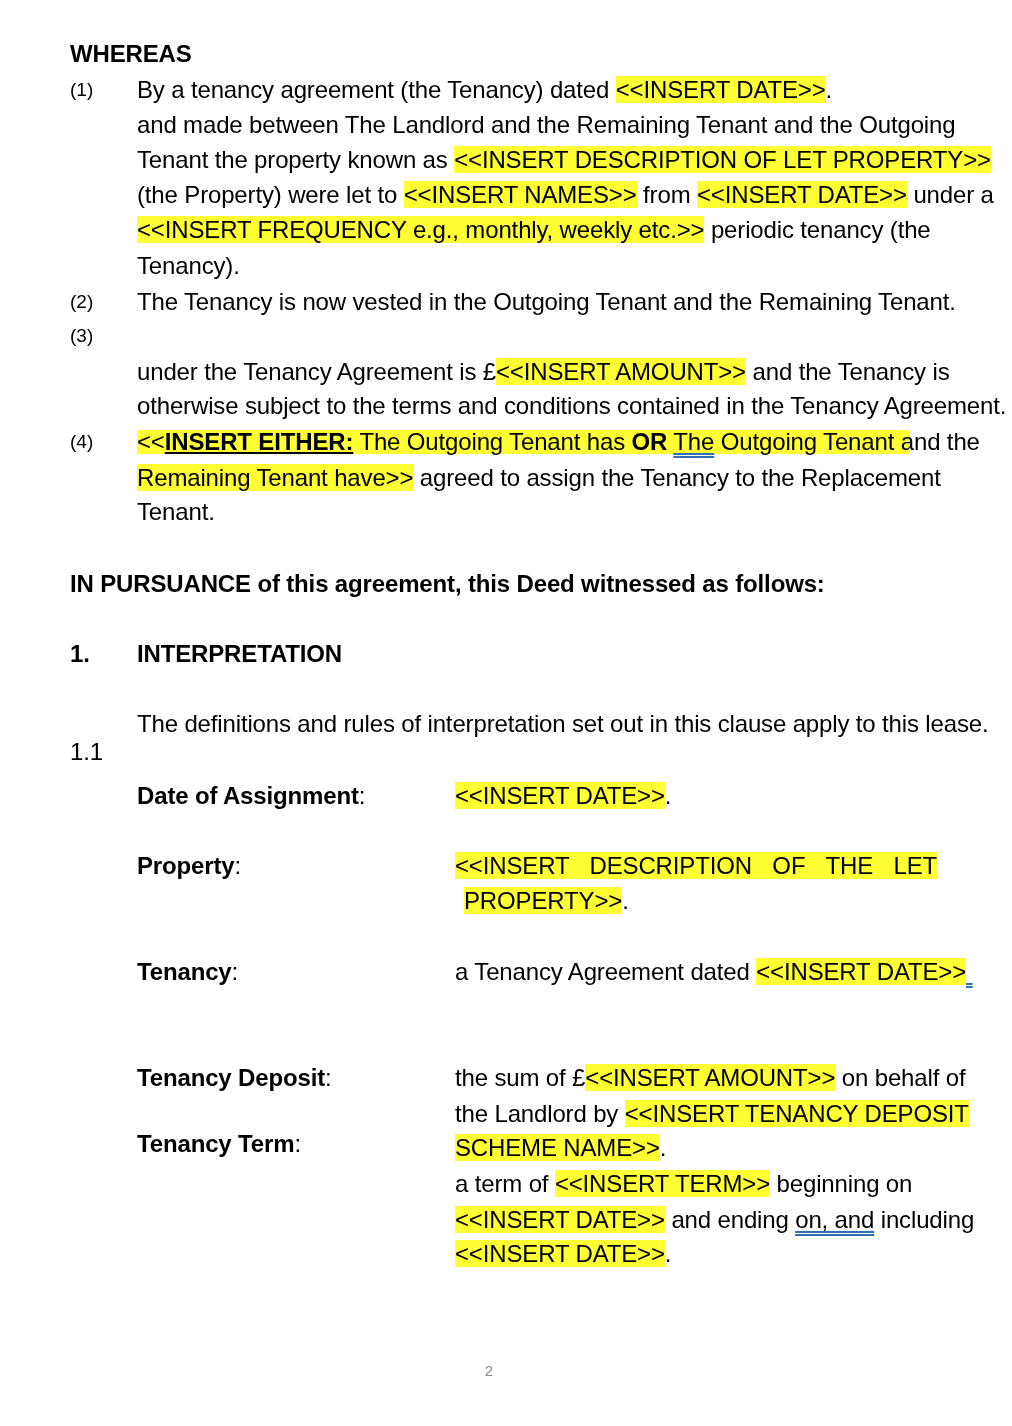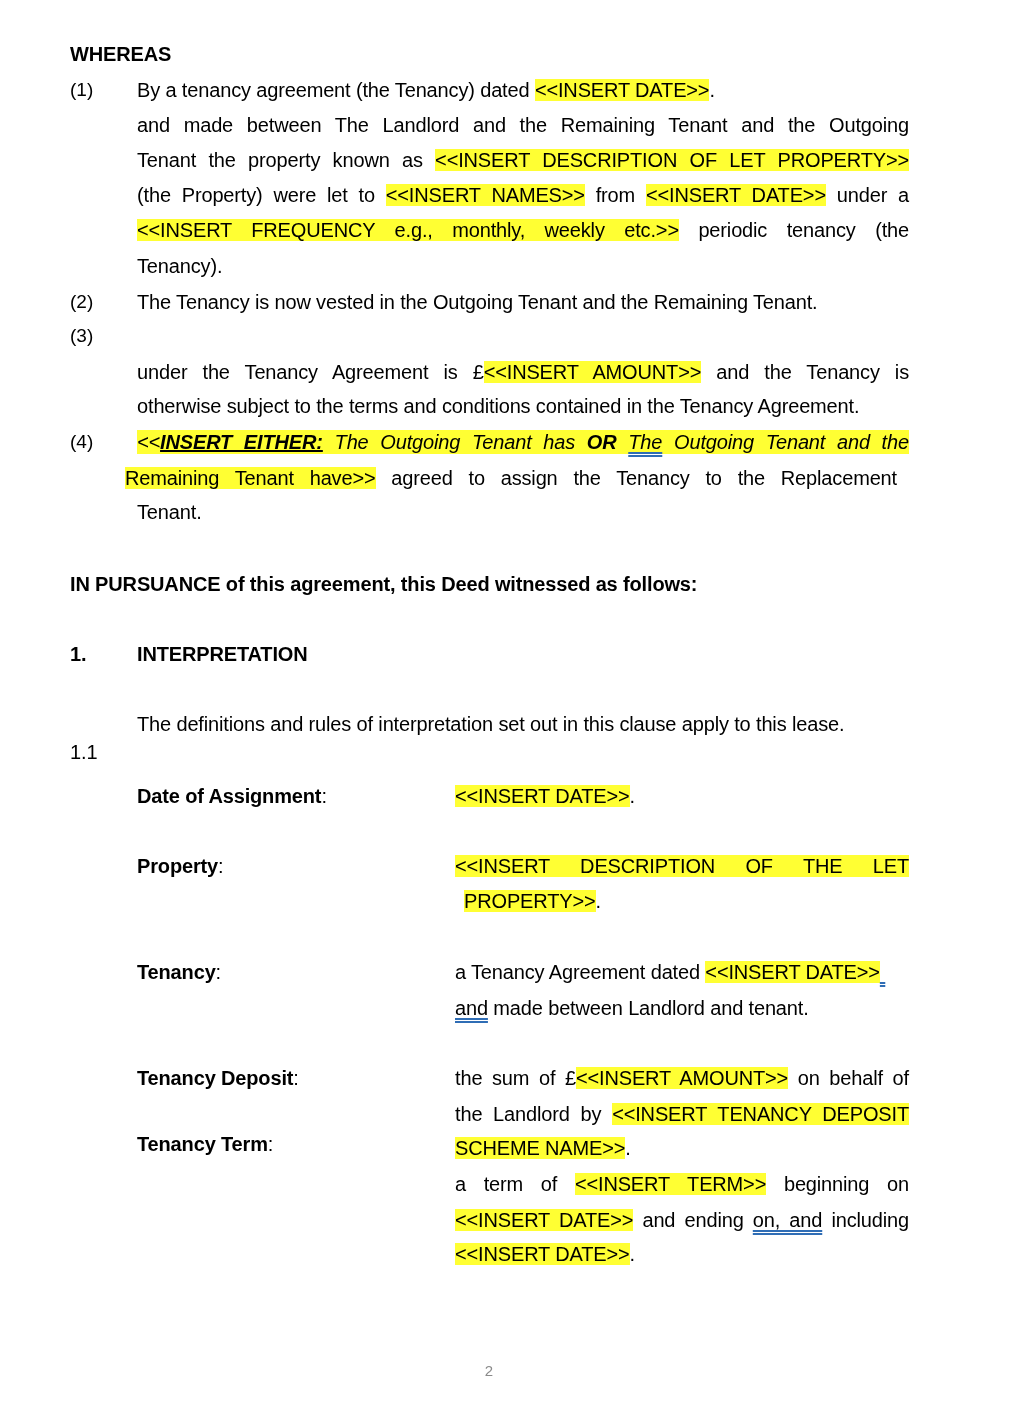--- a/index.html
+++ b/index.html
@@ -4,21 +4,21 @@
 <style>
   html, body { margin: 0; padding: 0; background: #ffffff; }
   body {
     width: 1012px; height: 1426px; position: relative; overflow: hidden;
     font-family: "Liberation Sans", sans-serif;
     color: #000;
   }
   .page { position: absolute; left: 0; top: 0; width: 1012px; height: 1426px; }
   .line {
     position: absolute;
-    font-size: 20px;
+    font-size: 24px;
     line-height: 24px;
     white-space: nowrap;
     letter-spacing: -0.15px;
   }
   .just { text-align: justify; text-align-last: justify; }
   .b { font-weight: bold; }
   .hl { background: #ffff33; }
   .ul { text-decoration: underline; }
   .gram {
     text-decoration: underline double #2f6db5;
@@ -64,24 +64,24 @@
 
   <div class="num" style="top:324px;">(3)</div>
   <div class="line just" style="left:137px; top:360px; width:772px;">
     <span>under the Tenancy Agreement is £</span><span class="hl">&lt;&lt;INSERT AMOUNT&gt;&gt;</span><span> and the Tenancy is</span>
   </div>
   <div class="line" style="left:137px; top:394px;">
     <span>otherwise subject to the terms and conditions contained in the Tenancy Agreement.</span>
   </div>
 
   <div class="num" style="top:430px;">(4)</div>
-  <div class="line just hl" style="left:137px; top:430px; width:772px;font-style:italic;">
+  <div class="line just hl" style="left:137px; top:430px; width:772px;">
     <span>&lt;&lt;</span><span class="b ul">INSERT EITHER:</span><span> The Outgoing Tenant has </span><span class="b">OR</span><span> </span><span class="gram">The</span><span> Outgoing Tenant and the</span>
   </div>
-  <div class="line just" style="left:125px; top:466px; width:772px;">
+  <div class="line just" style="left:137px; top:466px; width:772px;">
     <span class="hl">Remaining Tenant have&gt;&gt;</span><span> agreed to assign the Tenancy to the Replacement</span>
   </div>
   <div class="line" style="left:137px; top:500px;">
     <span>Tenant.</span>
   </div>
 
   <div class="line b" style="left:70px; top:572px;">IN PURSUANCE of this agreement, this Deed witnessed as follows:</div>
 
   <div class="line b" style="left:70px; top:642px;">1.</div>
   <div class="line b" style="left:137px; top:642px;">INTERPRETATION</div>
@@ -99,23 +99,20 @@
     <span class="hl" style="word-spacing:14px;">&lt;&lt;INSERT DESCRIPTION OF THE LET</span>
   </div>
   <div class="line" style="left:464px; top:889px;">
     <span class="hl">PROPERTY&gt;&gt;</span><span>.</span>
   </div>
 
   <div class="line" style="left:137px; top:960px;"><span class="b">Tenancy</span><span>:</span></div>
   <div class="line" style="left:455px; top:960px;">
     <span>a Tenancy Agreement dated </span><span class="hl">&lt;&lt;INSERT DATE&gt;&gt;</span><span class="gram" style="white-space:pre;"> </span>
   </div>
-  <div class="line" style="left:455px; top:996px;">
-    <span class="gram">and</span><span> made between Landlord and tenant.</span>
-  </div>
 
   <div class="line" style="left:137px; top:1066px;"><span class="b">Tenancy Deposit</span><span>:</span></div>
   <div class="line just" style="left:455px; top:1066px; width:454px;">
     <span>the sum of £</span><span class="hl">&lt;&lt;INSERT AMOUNT&gt;&gt;</span><span> on behalf of</span>
   </div>
   <div class="line just" style="left:455px; top:1102px; width:454px;">
     <span>the Landlord by </span><span class="hl">&lt;&lt;INSERT TENANCY DEPOSIT</span>
   </div>
   <div class="line" style="left:455px; top:1136px;">
     <span class="hl">SCHEME NAME&gt;&gt;</span><span>.</span>

